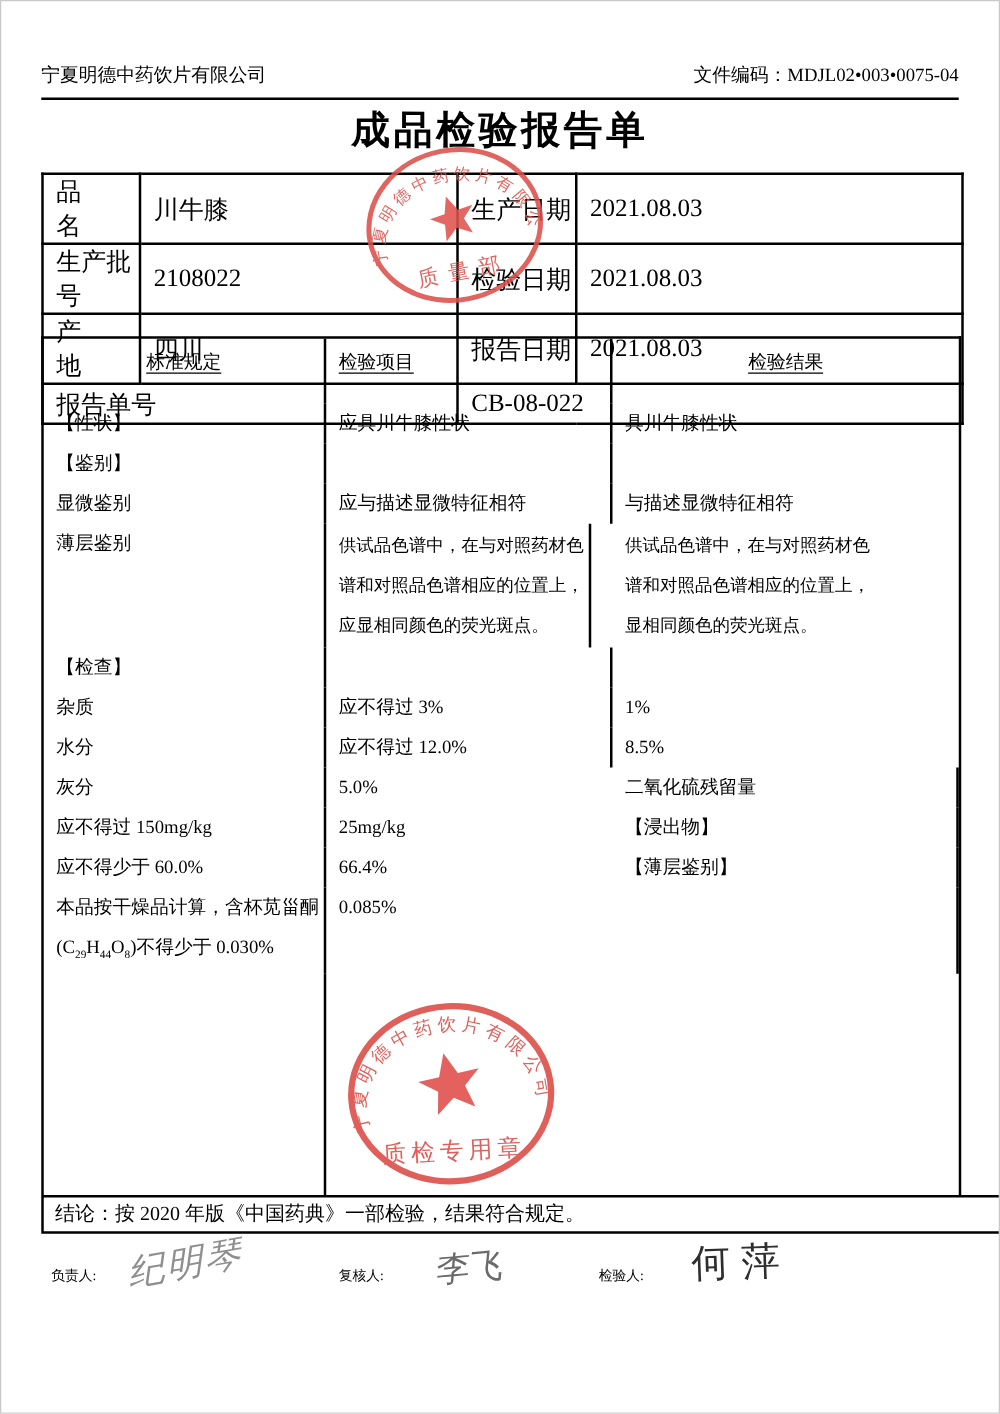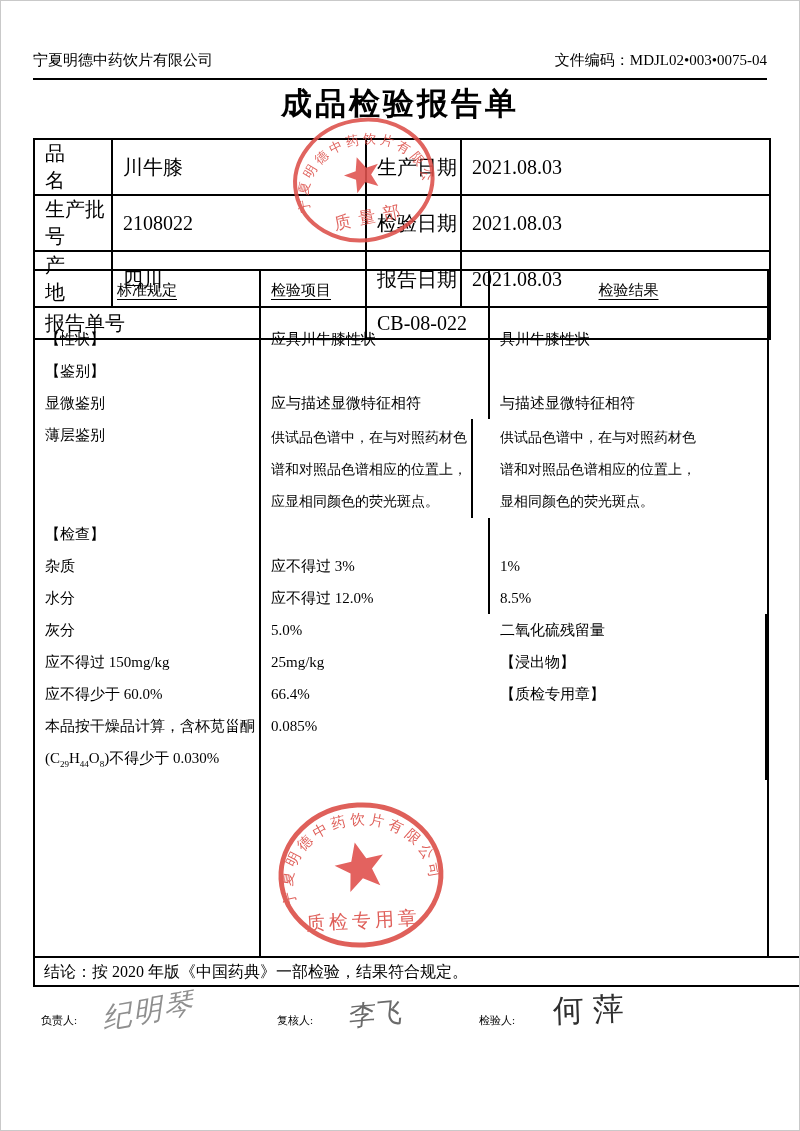--- a/index.html
+++ b/index.html
@@ -136,37 +136,37 @@
     <div class="c">5.0%</div>
 
     <div class="c b">二氧化硫残留量</div>
     <div class="c b">应不得过 150mg/kg</div>
     <div class="c">25mg/kg</div>
 
     <div class="c b">【浸出物】</div>
     <div class="c b">应不得少于 60.0%</div>
     <div class="c">66.4%</div>
 
-    <div class="c b">【质检专用章】</div>
+    <div class="c b">【薄层鉴别】</div>
     <div class="c b twoLine">
       <div>本品按干燥品计算，含杯苋甾酮</div>
       <div><span>(C</span><sub>29</sub><span>H</span><sub>44</sub><span>O</span><sub>8</sub><span>)不得少于 0.030%</span></div>
     </div>
     <div class="c">0.085%</div>
 
     <div class="c b"></div>
     <div class="c b"></div>
     <div class="c"></div>
   </div>
 
   <div class="concl">结论：按 2020 年版《中国药典》一部检验，结果符合规定。</div>
 
   <div class="sig-label" style="left:40px; top:1012px;">负责人:</div>
   <div class="sig sig1">纪明琴</div>
-  <div class="sig-label" style="left:276px; top:1012px;">复核人:</div>
+  <div class="sig-label" style="left:270px; top:1012px;">复核人:</div>
   <div class="sig sig2">李飞</div>
   <div class="sig-label" style="left:478px; top:1012px;">检验人:</div>
   <div class="sig sig3">何萍</div>
 
   <svg class="stamp stamp-top" width="150" height="132" viewBox="0 0 150 132">
     <ellipse cx="75" cy="65" rx="69" ry="60" fill="none" stroke="#dc4f49" stroke-width="4"></ellipse>
     <path id="arcTop" d="M 17 88 A 59 50 0 1 1 133 88" fill="none"></path>
     <text font-size="13" fill="#dc4f49" letter-spacing="3.5">
       <textPath href="#arcTop" startOffset="2">宁夏明德中药饮片有限公司</textPath>
     </text>

